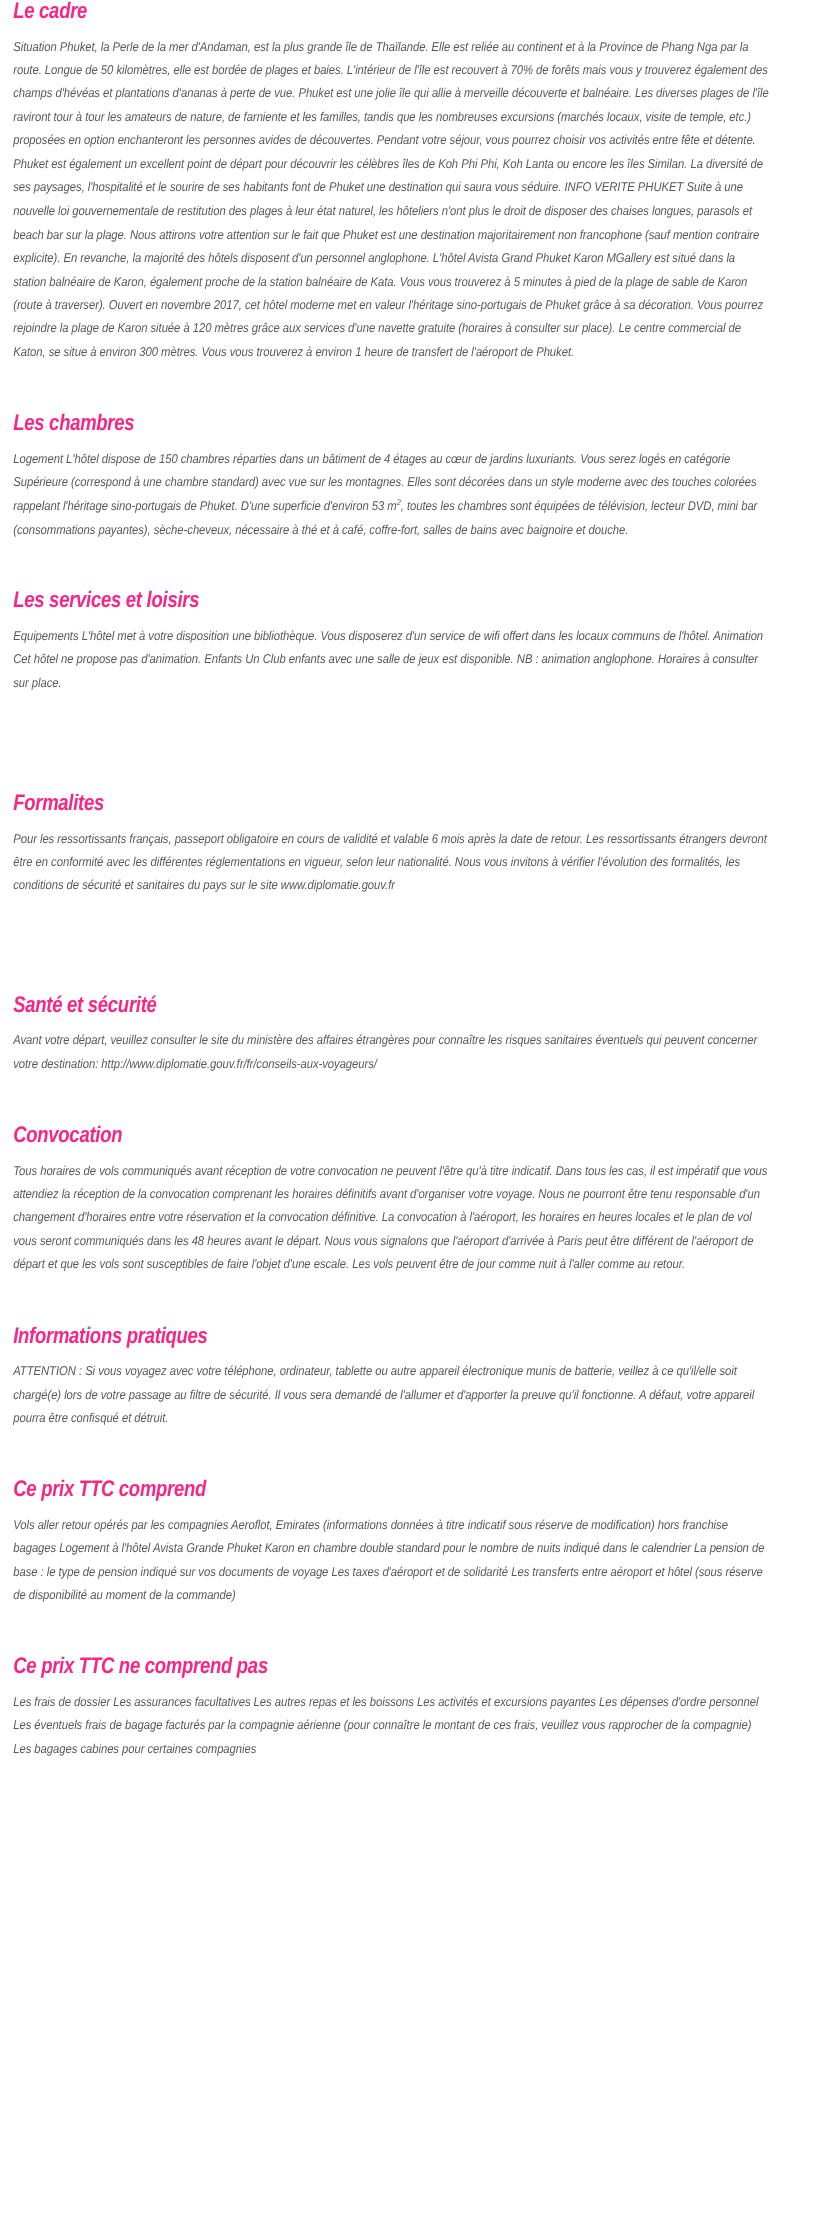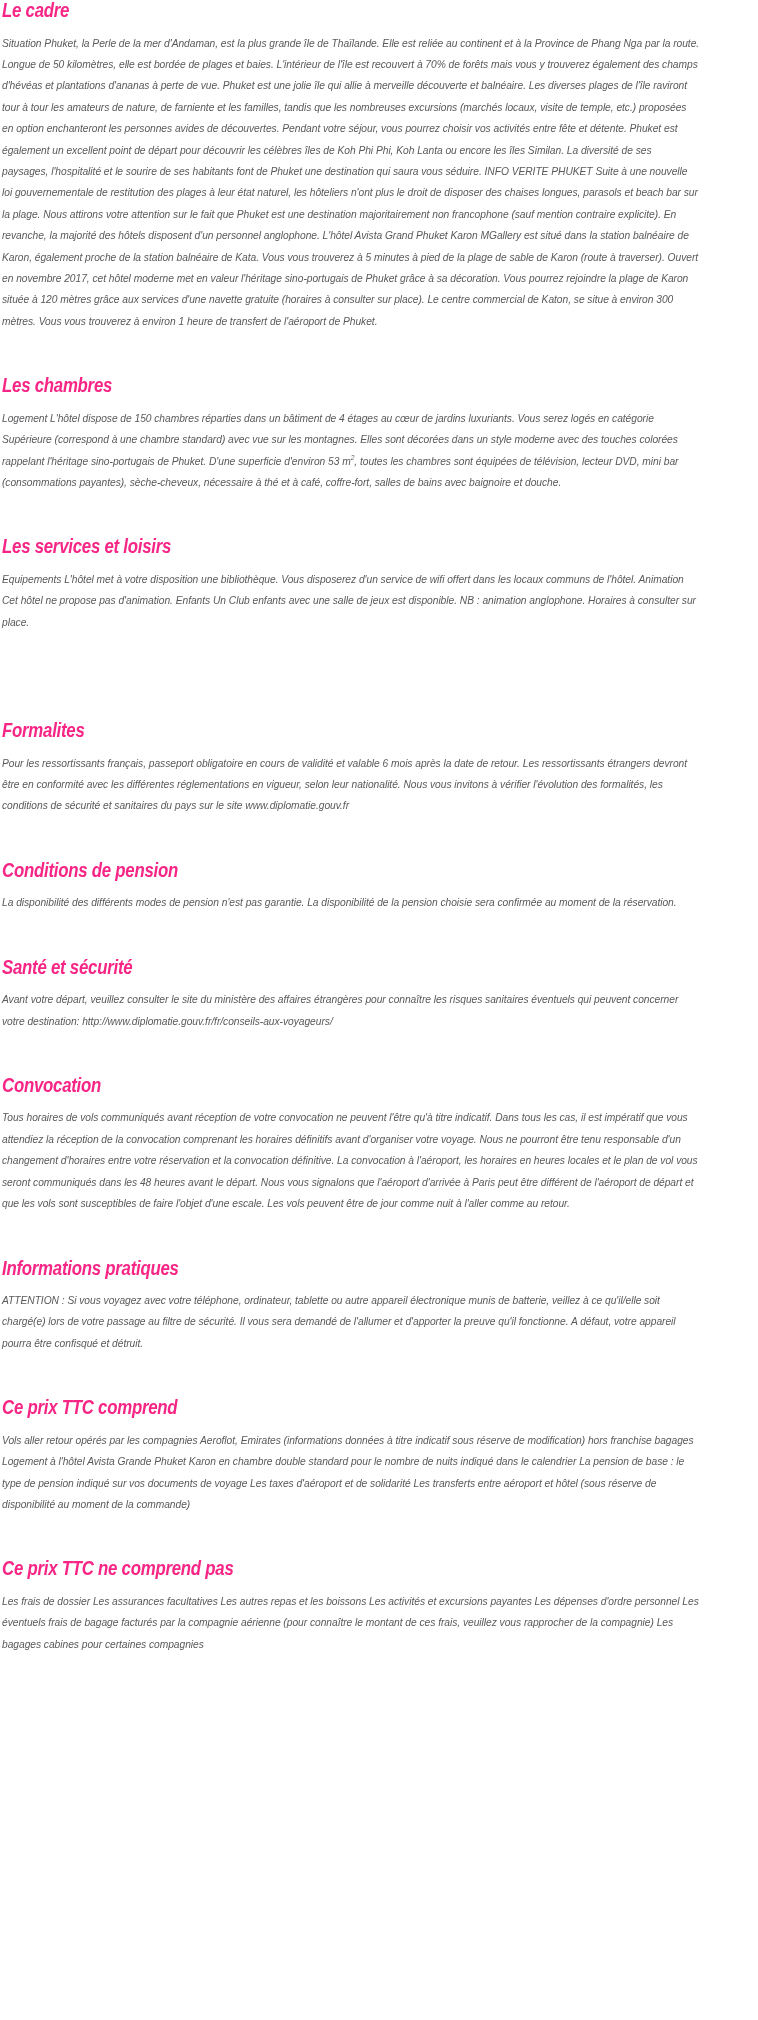--- a/index.html
+++ b/index.html
@@ -9,21 +9,21 @@
     background: #ffffff;
   }
   body {
     width: 758px;
     font-family: "Liberation Sans", sans-serif;
     -webkit-font-smoothing: antialiased;
   }
   .page {
     width: 702px;
     box-sizing: border-box;
-    padding: 0 2px 0 2px;
+    padding: 0 2px 0 12px;
     background: #ffffff;
   }
   .section {
     margin: 0;
   }
   h2.section-title {
     color: #f72585;
     font-family: "Liberation Sans", sans-serif;
     font-style: italic;
     font-weight: bold;
@@ -88,24 +88,20 @@
 
   <div class="sec-spacer"></div>
 
   <div class="section">
     <h2 class="section-title" style="color: rgb(247, 37, 133);">Formalites</h2>
     <p class="body-text" style="color: rgb(88, 89, 91);">Pour les ressortissants français, passeport obligatoire en cours de validité et valable 6 mois après la date de retour. Les ressortissants étrangers devront être en conformité avec les différentes réglementations en vigueur, selon leur nationalité. Nous vous invitons à vérifier l'évolution des formalités, les conditions de sécurité et sanitaires du pays sur le site www.diplomatie.gouv.fr</p>
   </div>
 
   <div class="sec-spacer"></div>
 
-  <div class="section">
-    <h2 class="section-title" style="color: rgb(247, 37, 133);">Conditions de pension</h2>
-    <p class="body-text" style="color: rgb(88, 89, 91);">La disponibilité des différents modes de pension n'est pas garantie. La disponibilité de la pension choisie sera confirmée au moment de la réservation.</p>
-  </div>
 
   <div class="sec-spacer"></div>
 
   <div class="section">
     <h2 class="section-title" style="color: rgb(247, 37, 133);">Santé et sécurité</h2>
     <p class="body-text" style="color: rgb(88, 89, 91);">Avant votre départ, veuillez consulter le site du ministère des affaires étrangères pour connaître les risques sanitaires éventuels qui peuvent concerner votre destination: http://www.diplomatie.gouv.fr/fr/conseils-aux-voyageurs/</p>
   </div>
 
   <div class="sec-spacer"></div>
 

